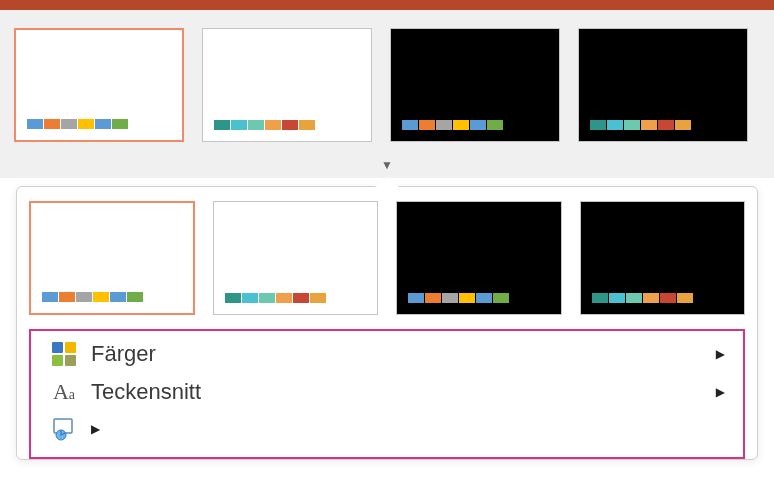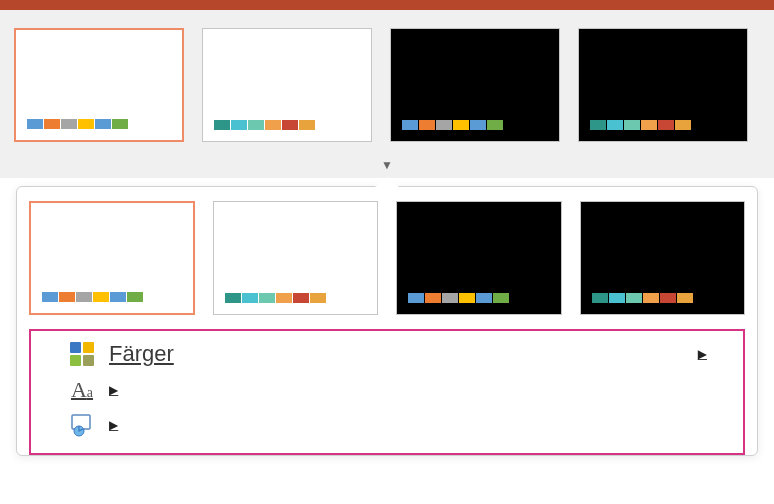--- a/index.html
+++ b/index.html
@@ -83,25 +83,24 @@
     border-bottom: 10px solid #fff;
   }
   .menu-box {
     border: 2px solid #d63384;
     margin-top: 14px;
     padding: 4px 0 10px 0;
   }
   .menu-item {
     display: flex;
     align-items: center;
-    padding: 6px 36px;
+    padding: 6px 18px;
     cursor: pointer;
     font-size: 22px;
     color: #3a3a3a;
-    text-decoration: underline;
   }
   .menu-item .micon {
     width: 30px;
     display: flex;
     align-items: flex-start;
     justify-content: center;
     margin-right: 12px;
   }
   .menu-item .label {
     flex: 1;
@@ -236,20 +235,21 @@
         </span>
       </span>
       <span class="label">Färger</span>
       <span class="chev">▶</span>
     </div>
 
     <div class="menu-item">
       <span class="micon">
         <span class="font-icon"><span class="big">A</span><span class="small">a</span></span>
       </span>
+      <span class="label">Teckensnitt</span>
       <span class="chev">▶</span>
     </div>
 
     <div class="menu-item">
       <span class="micon bg-icon">
         <svg width="26" height="24">
           <rect x="3" y="2" width="18" height="14" rx="1" fill="#fff" stroke="#5b8bbf" stroke-width="1.5"></rect>
           <circle cx="10" cy="18" r="5" fill="#6fb7e6" stroke="#3b78c4" stroke-width="1"></circle>
           <path d="M10 13 L10 18 L14 16" fill="none" stroke="#3b78c4" stroke-width="1.2"></path>
         </svg>

